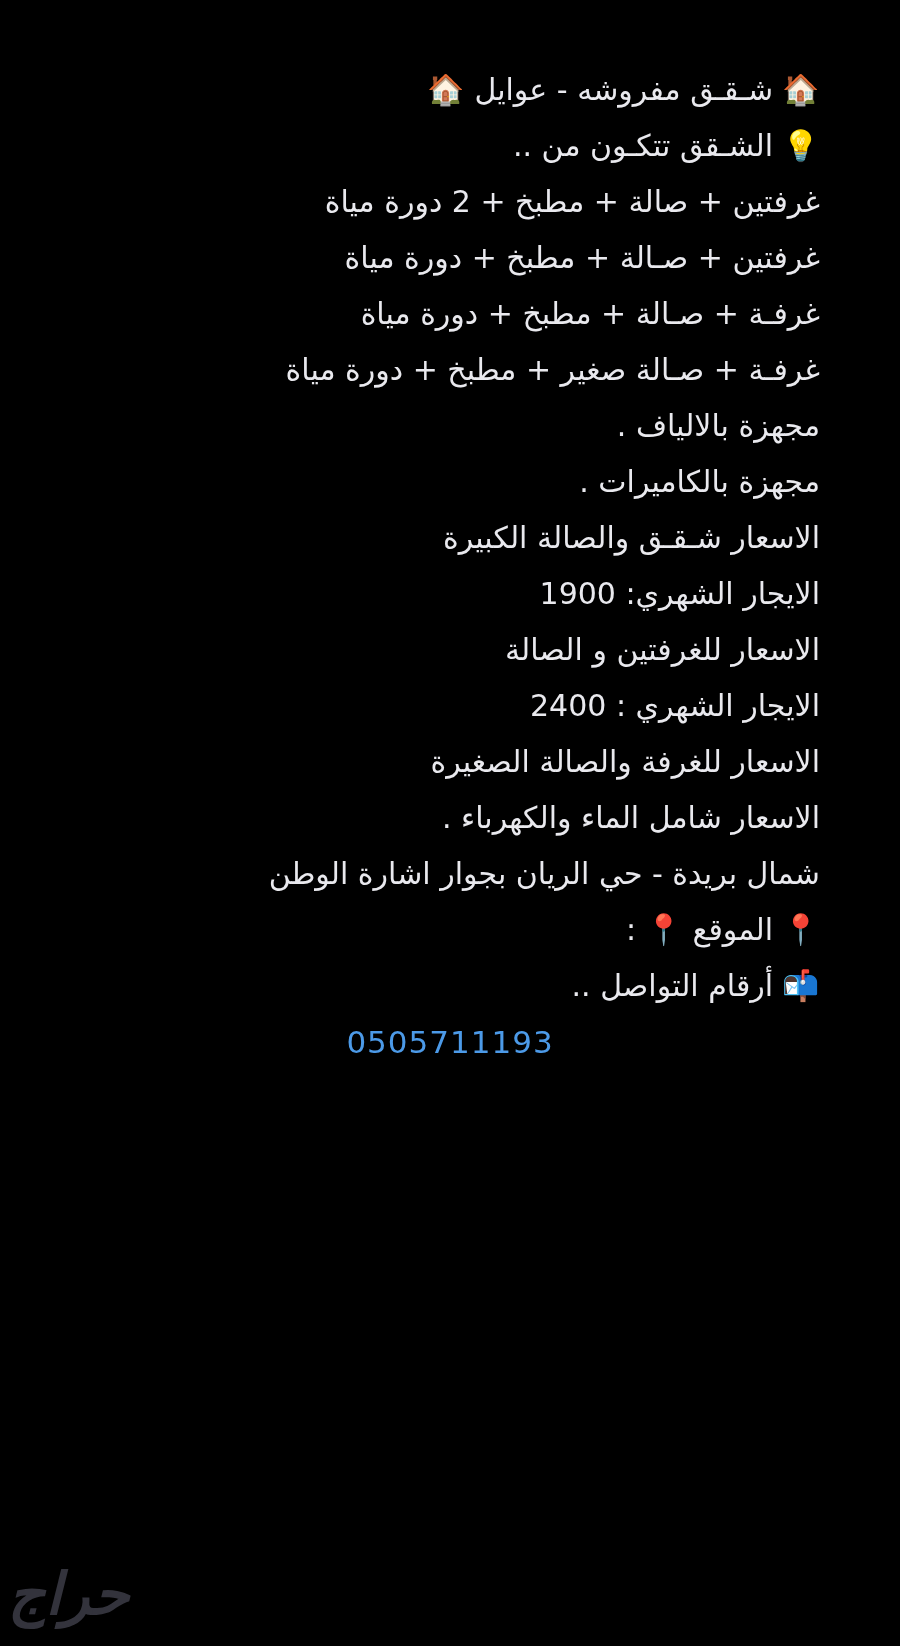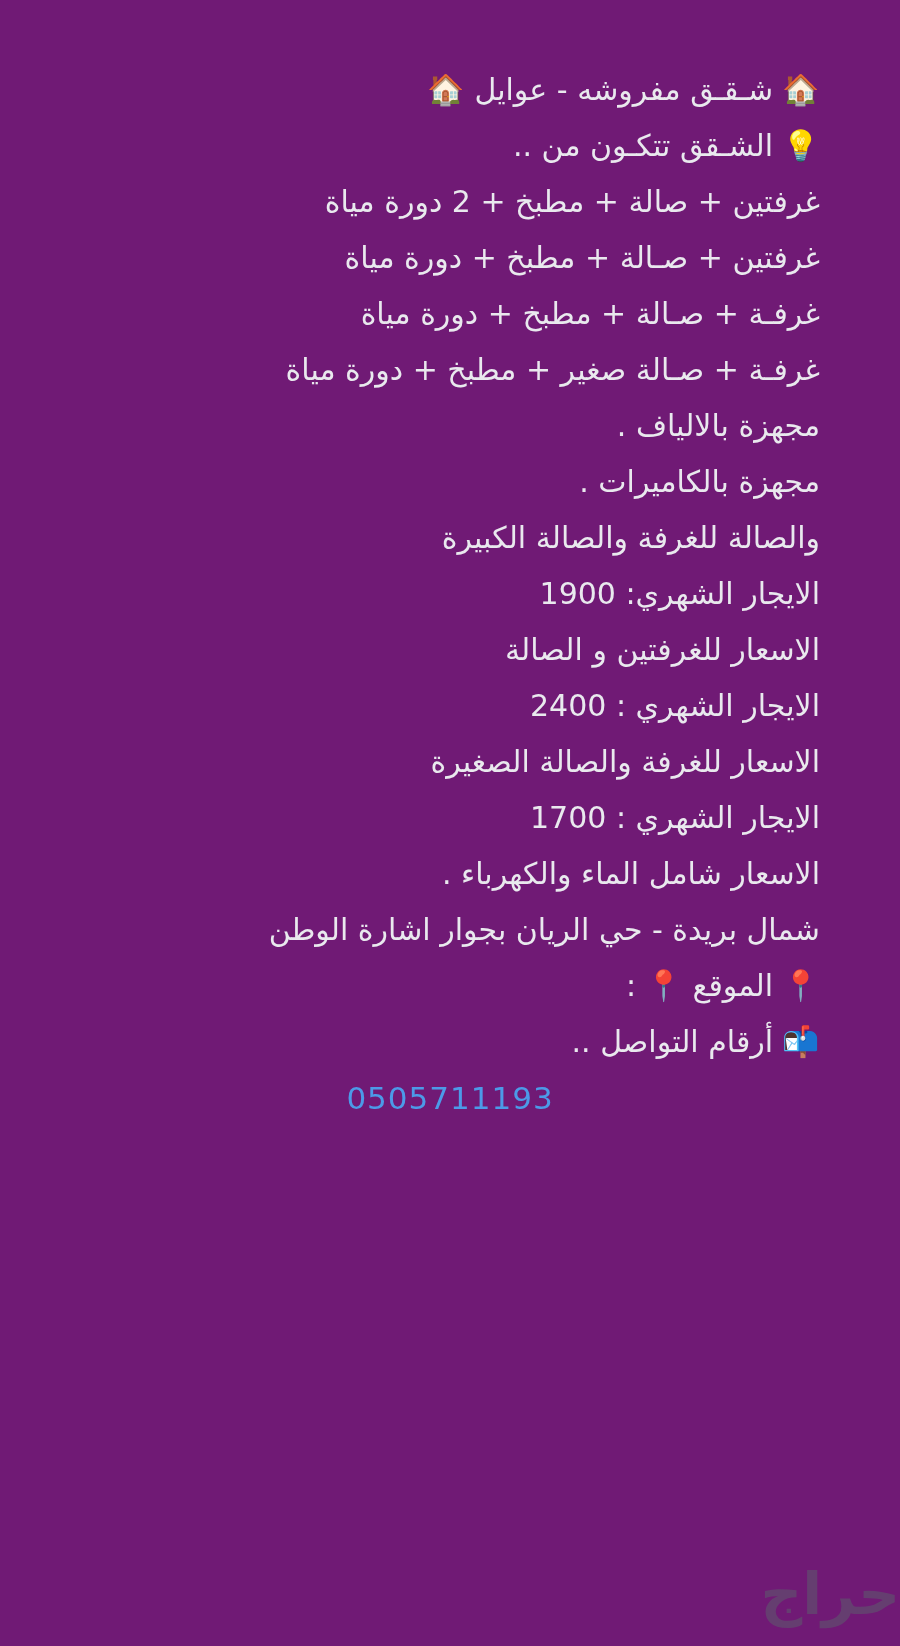--- a/index.html
+++ b/index.html
@@ -10,21 +10,21 @@
   body {
     width: 900px;
     height: 1646px;
     position: relative;
     font-family: "DejaVu Sans", "Liberation Sans", sans-serif;
     overflow: hidden;
   }
   .screen {
     position: absolute;
     inset: 0;
-    background: #701a75;
+    background: #000000;
     display: flex;
     flex-direction: column;
     box-sizing: border-box;
     padding: 62px 80px 0 80px;
   }
   .ad-body {
     display: flex;
     flex-direction: column;
     align-items: flex-start;
     width: 100%;
@@ -46,24 +46,25 @@
   .line.phone {
     color: #4c9ae8;
     direction: ltr;
     text-align: center;
     font-size: 31px;
     letter-spacing: 1px;
   }
   .watermark {
     position: absolute;
     bottom: 18px;
-    left: 0;
+    left: 8px;
     right: 0;
-    text-align: right;
+    text-align: left;
     pointer-events: none;
+    font-style: italic;
   }
   .watermark-text {
     display: inline-block;
     color: #5d5d6d;
     font-size: 58px;
     font-weight: bold;
     opacity: .55;
     letter-spacing: -6px;
     direction: rtl;
     font-family: "DejaVu Sans", "Liberation Sans", sans-serif;
@@ -75,26 +76,25 @@
 <div class="screen">
   <div class="ad-body">
     <div class="line spaced">🏠 شـقـق مفروشه - عوايل 🏠</div>
     <div class="line spaced">💡 الشـقق تتكـون من ..</div>
     <div class="line">غرفتين + صالة + مطبخ + 2 دورة مياة</div>
     <div class="line spaced">غرفتين + صـالة + مطبخ + دورة مياة</div>
     <div class="line spaced">غرفـة + صـالة + مطبخ + دورة مياة</div>
     <div class="line spaced">غرفـة + صـالة صغير + مطبخ + دورة مياة</div>
     <div class="line">مجهزة بالالياف .</div>
     <div class="line">مجهزة بالكاميرات .</div>
-    <div class="line">والصالة للغرفة والصالة الكبيرة</div>
+    <div class="line">الاسعار شـقـق والصالة الكبيرة</div>
     <div class="line">الايجار الشهري: 1900</div>
     <div class="line">الاسعار للغرفتين و الصالة</div>
     <div class="line">الايجار الشهري : 2400</div>
     <div class="line">الاسعار للغرفة والصالة الصغيرة</div>
-    <div class="line">الايجار الشهري : 1700</div>
     <div class="line">الاسعار شامل الماء والكهرباء .</div>
     <div class="line">شمال بريدة - حي الريان بجوار اشارة الوطن</div>
     <div class="line spaced">📍 الموقع 📍 :</div>
     <div class="line">📬 أرقام التواصل ..</div>
     <div class="line phone">0505711193</div>
   </div>
 </div>
 
 <div class="watermark">
   <span class="watermark-text">حراج</span>

